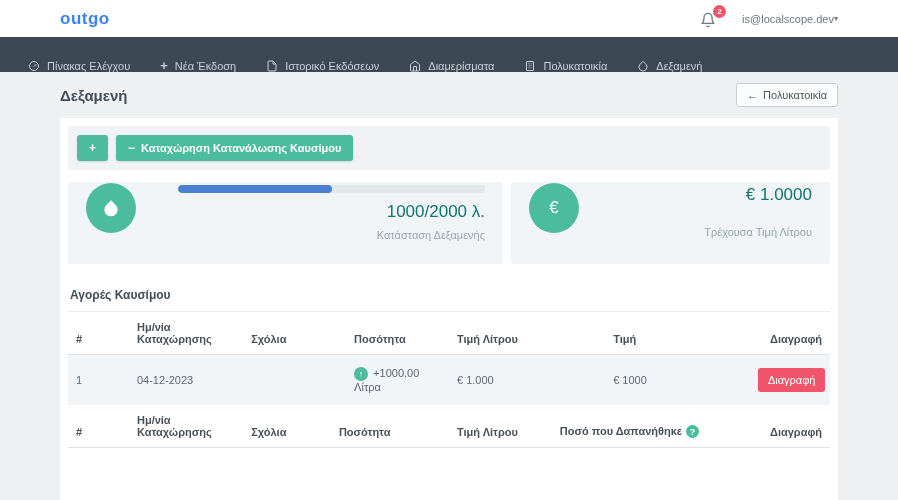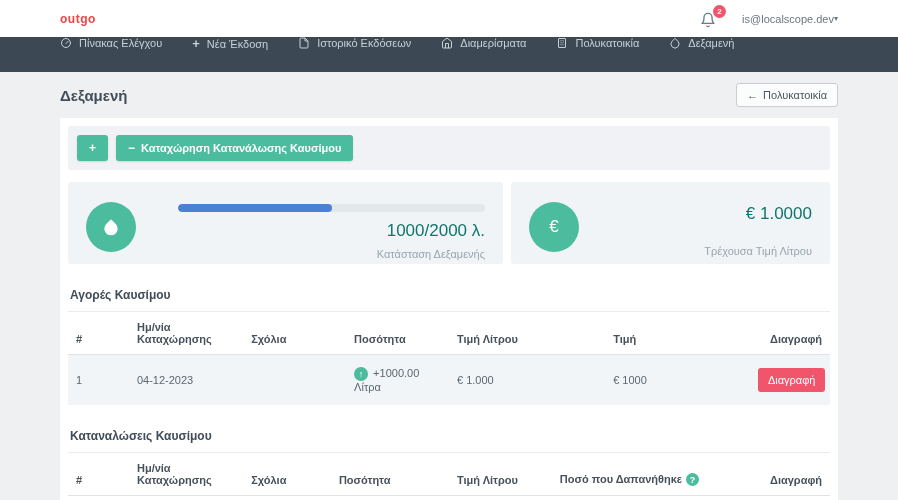--- a/index.html
+++ b/index.html
@@ -8,35 +8,35 @@
     font-family:"Liberation Sans", sans-serif;
     background:#eef0f2;
     display:flex; flex-direction:column;
   }
   
   .topbar {
     height:37px; background:#ffffff; flex:0 0 37px;
     display:flex; align-items:center; justify-content:space-between;
     padding:0 60px;
   }
-  .logo { color:#ef4444; font-size:12px; font-weight:600; letter-spacing:.5px; }
+  .logo { color:#3b82f6; font-size:17px; font-weight:600; letter-spacing:.5px; }
   .topbar-right { display:flex; align-items:center; gap:24px; }
   .bell-wrap { position:relative; width:18px; height:18px; cursor:pointer; color:#6e7a84; }
   .bell-wrap svg { width:16px; height:16px; display:block; margin-top:2px; }
   .badge {
     position:absolute; top:-5px; right:-8px; width:13px; height:13px;
     background:#f1556c; color:#fff; font-size:8px; font-weight:bold;
     border-radius:50%; display:flex; align-items:center; justify-content:center;
   }
   .user-menu { display:flex; align-items:center; color:#6b7680; font-size:11px; cursor:pointer; }
   .caret { font-size:8px; color:#6b7680; }
   
   .navbar {
     height:35px; background:#3c4853; flex:0 0 35px;
-    display:flex; align-items:flex-start; gap:30px; padding:0 60px;
+    display:flex; align-items:flex-end; gap:30px; padding:0 28px;
   }
   .nav-item { display:flex; align-items:center; gap:7px; color:#c9d0d6; font-size:11px; cursor:pointer; white-space:nowrap; }
   .nav-item svg { width:12px; height:12px; display:block; }
   .nav-plus { font-size:13px; font-weight:bold; line-height:1; }
   
   .titlebar { flex:0 0 46px; display:flex; align-items:center; justify-content:space-between; padding:0 60px; }
   .page-title { font-size:15px; font-weight:600; color:#414d59; }
   .back-btn {
     background:#fbfcfc; border:1px solid #c9ced3; border-radius:3px;
     font-size:11px; color:#4b565f; padding:5px 10px; cursor:pointer;
@@ -50,21 +50,21 @@
     background:#4bbc9d; color:#fff; border:none; border-radius:3px;
     font-size:11px; font-weight:600; padding:7px 12px; cursor:pointer;
     display:flex; align-items:center; gap:6px;
     font-family:"Liberation Sans", sans-serif;
     box-shadow:0 1px 2px rgba(0,0,0,.12);
   }
   .btn-green .sign { font-size:12px; font-weight:bold; line-height:1; }
   .btn-green svg { width:11px; height:11px; display:block; }
   
   .cards { display:flex; gap:8px; margin-top:12px; }
-  .card { background:#f0f4f6; border-radius:3px; height:82px; padding:20px 18px; display:flex; align-items:flex-start; }
+  .card { background:#f0f4f6; border-radius:3px; height:82px; padding:1px 18px; display:flex; align-items:flex-start; }
   .card-tank { flex:1.41; }
   .card-price { flex:1; }
   .icon-circle {
     width:50px; height:50px; border-radius:50%; background:#4bbc9d; flex:0 0 50px;
     display:flex; align-items:center; justify-content:center; color:#fff;
   }
   .icon-circle svg { width:20px; height:20px; }
   .icon-circle .euro { font-size:17px; }
   .card-body { flex:1; padding-left:42px; text-align:right; }
   .progress-track { height:8px; background:#e2e7ea; border-radius:4px; overflow:hidden; margin-top:2px; }
@@ -238,21 +238,20 @@
         </td>
         <td>€ 1.000</td>
         <td>€ 1000</td>
         <td class="right">
           <button class="btn-danger">Διαγραφή</button>
         </td>
       </tr>
     </tbody>
   </table>
 
-  <div class="section-title">Καταναλώσεις Καυσίμου</div>
   <table>
     <colgroup>
       <col style="width:8%">
         <col style="width:15%">
         <col style="width:11.5%">
         <col style="width:15.5%">
       <col style="width:13.5%">
         <col style="width:26%">
         <col style="width:10.5%">
     </colgroup>

